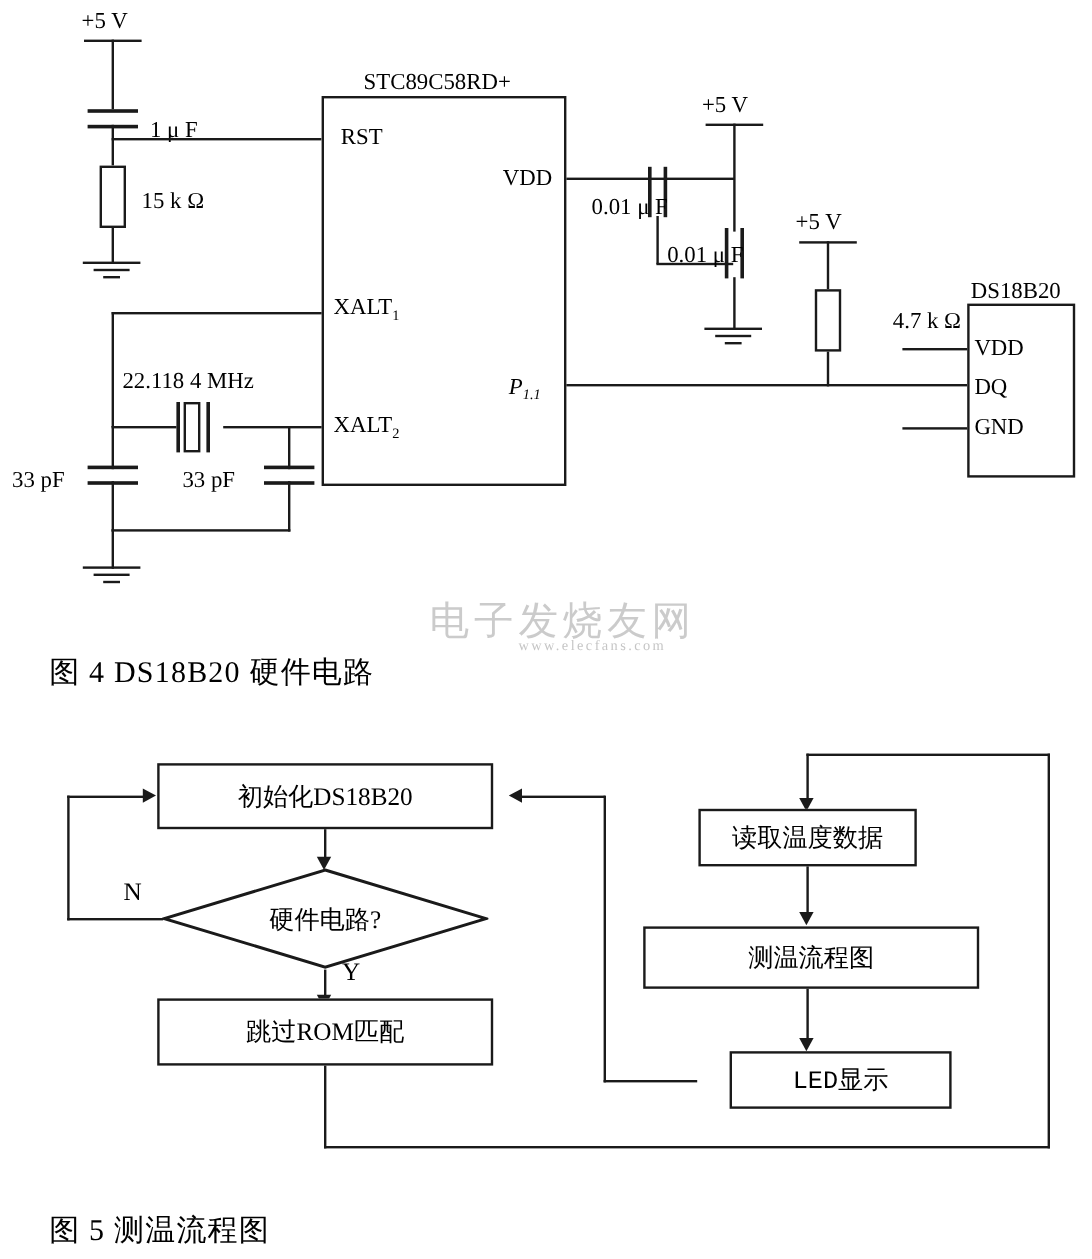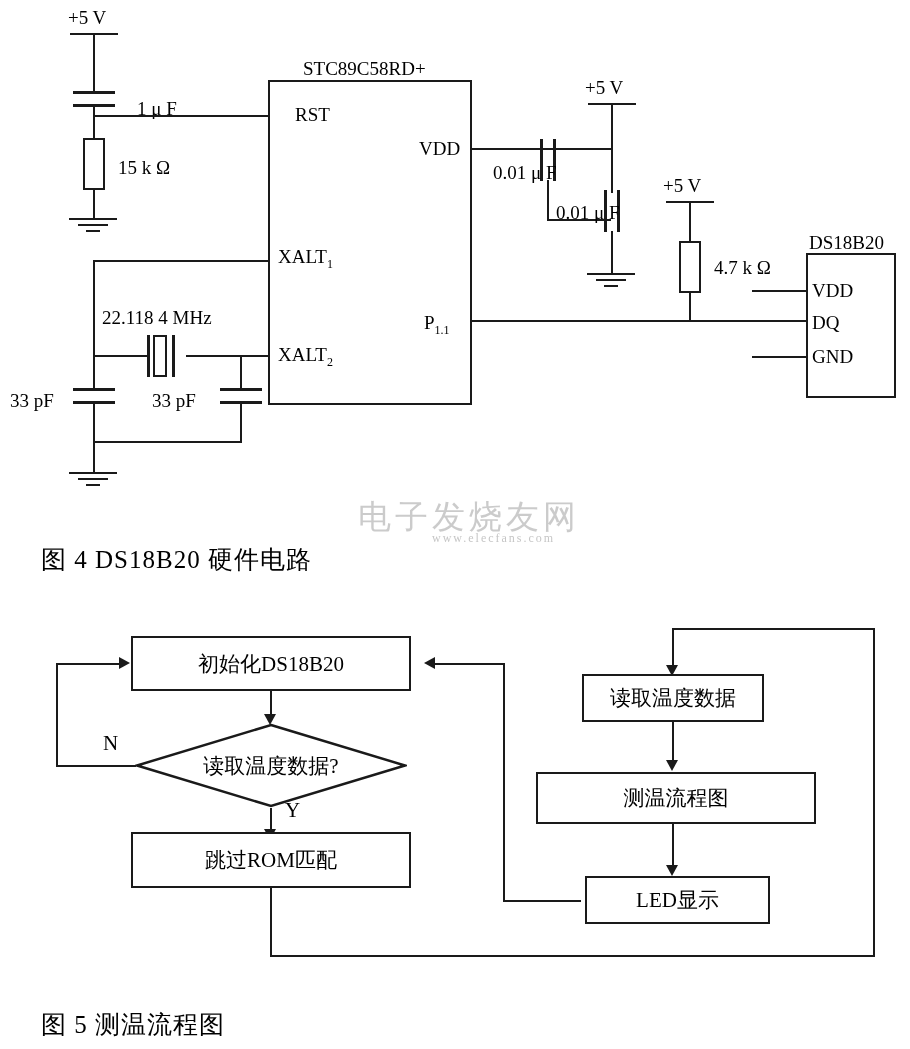--- a/index.html
+++ b/index.html
@@ -189,42 +189,42 @@
   <div>
 
     <div class="lbl" style="left:68px; top:8px;">+5 V</div>
     <div class="wire h" style="left:70px; top:33px; width:48px;"></div>
     <div class="wire v" style="left:93px; top:33px; height:58px;"></div>
 
     <div class="cap-h" style="left:73px; top:91px; width:42px; height:16px;">
       <div class="plate" style="top:0;"></div>
       <div class="plate" style="top:13px;"></div>
     </div>
-    <div class="lbl" style="left:137px; top:99px;">1 μ F</div>
+    <div class="lbl" style="left:125px; top:99px;">1 μ F</div>
 
     <div class="wire v" style="left:93px; top:104px; height:34px;"></div>
     <div class="wire h" style="left:93px; top:115px; width:175px;"></div>
 
     <div class="res" style="left:83px; top:138px; width:22px; height:52px;"></div>
     <div class="lbl" style="left:118px; top:158px;">15 k Ω</div>
     <div class="wire v" style="left:93px; top:190px; height:30px;"></div>
 
     <div class="gnd" style="left:69px; top:218px; width:48px; height:16px;">
       <i style="width:48px; top:0;"></i>
       <i style="width:30px; top:6px;"></i>
       <i style="width:14px; top:12px;"></i>
     </div>
 
     <div class="box" style="left:268px; top:80px; width:204px; height:325px;"></div>
     <div class="ic-label" style="left:303px; top:58px;">STC89C58RD+</div>
-    <div class="lbl" style="left:295px; top:105px;">RST</div>
+    <div class="lbl" style="left:284px; top:105px;">RST</div>
     <div class="lbl" style="left:419px; top:139px;">VDD</div>
     <div class="lbl" style="left:278px; top:247px;"><span>XALT</span><span class="sub">1</span></div>
     <div class="lbl" style="left:278px; top:345px;"><span>XALT</span><span class="sub">2</span></div>
-    <div class="lbl" style="left:424px; top:313px;"><span>P</span><span class="sub">1.1</span></div>
+    <div class="lbl" style="left:424px; top:313px;font-style:italic;"><span>P</span><span class="sub">1.1</span></div>
 
     <div class="wire h" style="left:472px; top:148px; width:140px;"></div>
 
     <div class="lbl" style="left:585px; top:78px;">+5 V</div>
     <div class="wire h" style="left:588px; top:103px; width:48px;"></div>
     <div class="wire v" style="left:611px; top:103px; height:90px;"></div>
 
     <div class="cap-v" style="left:540px; top:139px; width:16px; height:42px;">
       <div class="plate" style="left:0;"></div>
       <div class="plate" style="left:13px;"></div>
@@ -244,21 +244,21 @@
       <i style="width:48px; top:0;"></i>
       <i style="width:30px; top:6px;"></i>
       <i style="width:14px; top:12px;"></i>
     </div>
 
     <div class="lbl" style="left:663px; top:176px;">+5 V</div>
     <div class="wire h" style="left:666px; top:201px; width:48px;"></div>
     <div class="wire v" style="left:689px; top:201px; height:40px;"></div>
 
     <div class="res" style="left:679px; top:241px; width:22px; height:52px;"></div>
-    <div class="lbl" style="left:714px; top:258px;text-align:right;">4.7 k Ω</div>
+    <div class="lbl" style="left:744px; top:258px;text-align:right;">4.7 k Ω</div>
     <div class="wire v" style="left:689px; top:293px; height:29px;"></div>
 
     <div class="wire h" style="left:472px; top:320px; width:334px;"></div>
 
     <div class="box" style="left:806px; top:253px; width:90px; height:145px;"></div>
     <div class="ic-label" style="left:809px; top:232px;">DS18B20</div>
     <div class="lbl" style="left:812px; top:281px;">VDD</div>
     <div class="lbl" style="left:812px; top:313px;">DQ</div>
     <div class="lbl" style="left:812px; top:347px;">GND</div>
     <div class="wire h" style="left:752px; top:290px; width:54px;"></div>
@@ -313,21 +313,21 @@
       <span>初始化DS18B20</span>
     </div>
 
     <div class="wire v" style="left:270px; top:691px; height:25px;"></div>
     <div class="arrow down" style="left:264px; top:714px;"></div>
 
     <div class="diamond-wrap" style="left:135px; top:723px; width:272px; height:85px;">
       <svg width="272" height="85" viewBox="0 0 272 85">
         <polygon points="136,2 270,42.5 136,83 2,42.5" fill="#ffffff" stroke="#1a1a1a" stroke-width="2.5"></polygon>
       </svg>
-      <div class="diamond-text">读取温度数据?</div>
+      <div class="diamond-text">硬件电路?</div>
     </div>
 
     <div class="lbl" style="left:103px; top:733px; font-size:21px;">N</div>
     <div class="wire h" style="left:56px; top:765px; width:80px;"></div>
     <div class="wire v" style="left:56px; top:663px; height:104px;"></div>
     <div class="wire h" style="left:56px; top:663px; width:64px;"></div>
     <div class="arrow right" style="left:119px; top:657px;"></div>
 
     <div class="wire v" style="left:270px; top:808px; height:25px;"></div>
     <div class="arrow down" style="left:264px; top:829px;"></div>
@@ -351,21 +351,21 @@
     <div class="wire v" style="left:672px; top:722px; height:42px;"></div>
     <div class="arrow down" style="left:666px; top:760px;"></div>
 
     <div class="fbox" style="left:536px; top:772px; width:280px; height:52px;">
       <span>测温流程图</span>
     </div>
 
     <div class="wire v" style="left:672px; top:824px; height:45px;"></div>
     <div class="arrow down" style="left:666px; top:865px;"></div>
 
-    <div class="fbox" style="left:585px; top:876px; width:185px; height:48px;">
+    <div class="fbox" style="left:608px; top:876px; width:185px; height:48px;font-family:Liberation Mono, monospace;">
       <span>LED显示</span>
     </div>
 
     <div class="wire h" style="left:503px; top:900px; width:78px;"></div>
     <div class="wire v" style="left:503px; top:663px; height:239px;"></div>
     <div class="wire h" style="left:433px; top:663px; width:71px;"></div>
     <div class="arrow left" style="left:424px; top:657px;"></div>
 
     <div class="caption" style="left:0; top:1008px;">图 5    测温流程图</div>
   </div>

